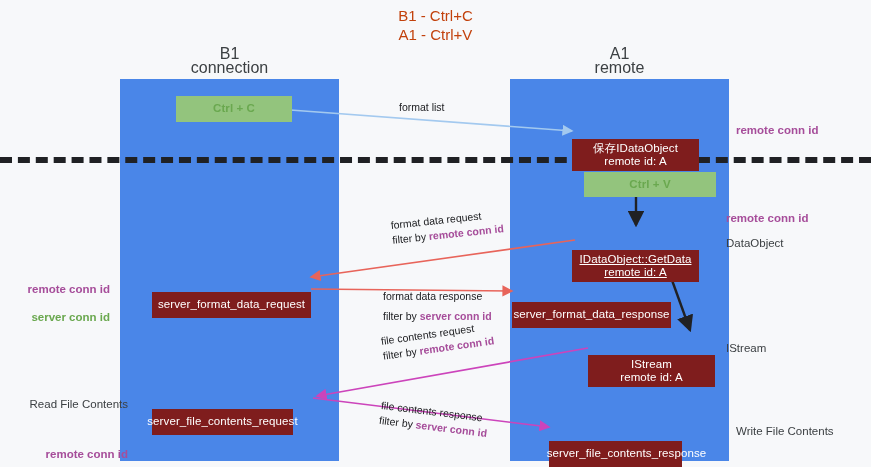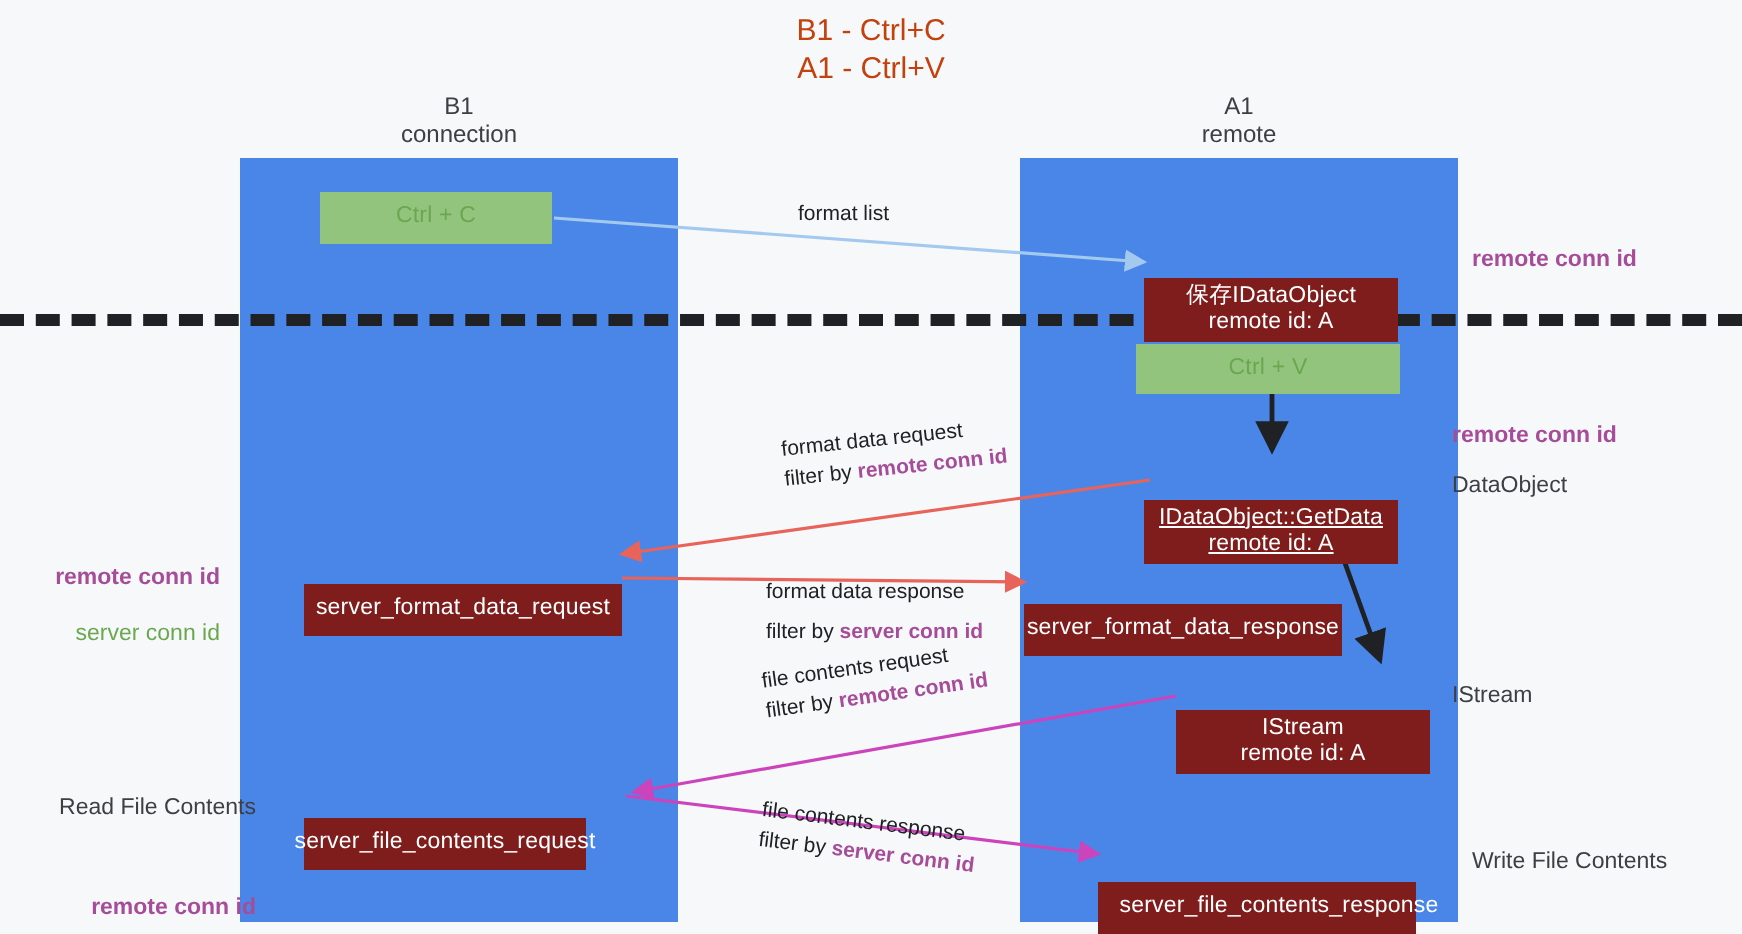--- a/index.html
+++ b/index.html
@@ -23,21 +23,21 @@
     text-align: center;
     font-size: 15px;
     color: #c2410c;
     line-height: 19px;
     white-space: pre-line;
   }
 
   
   .col-head {
     text-align: center;
-    font-size: 12px;
+    font-size: 16px;
     color: #3c4043;
     line-height: 13.5px;
     white-space: pre-line;
   }
   #head-b1 { left: 120px; top: 47px; width: 219px; }
   #head-a1 { left: 510px; top: 47px; width: 219px; }
 
   
   .lane {
     background: #4a86e8;
@@ -67,21 +67,21 @@
   
   .annot {
     font-size: 11.5px;
     line-height: 14px;
     color: #3c4043;
     white-space: pre-line;
   }
   .annot.right { text-align: left; }
   .annot.left  { text-align: right; }
   .purple { color: #a64d9a; font-weight: bold; }
-  .green  { color: #6aa84f; font-weight: normal; }
+  .green  { color: #6aa84f; font-weight: bold; margin-left: 16px; }
 
   
   .edge-label {
     font-size: 10.5px;
     line-height: 15px;
     color: #202124;
     white-space: nowrap;
   }
   .edge-label .purple { color: #a64d9a; font-weight: bold; }
 
@@ -161,21 +161,21 @@
 
   <div class="abs box orange" style="left:152px; top:268px; width:159px; height:26px;">server_format_data_request</div>
 
   <div class="abs box orange" style="left:512px; top:278px; width:159px; height:26px;">server_format_data_response</div>
 
   <div class="abs box orange" style="left:588px; top:331px; width:127px; height:32px;">IStream
 remote id: A</div>
 
   <div class="abs box orange" style="left:152px; top:385px; width:141px; height:26px;">server_file_contents_request</div>
 
-  <div class="abs box orange" style="left:549px; top:417px; width:159px; height:26px;padding-left:22px;">server_file_contents_response</div>
+  <div class="abs box orange" style="left:549px; top:417px; width:133px; height:26px;padding-left:22px;">server_file_contents_response</div>
 
   <div class="abs edge-label" style="left:399px; top:100px;">
     <div>format list</div>
   </div>
 
   <div class="abs edge-label" style="left:390px; top:218px; transform:rotate(-6deg); transform-origin:left top;">
     <div>format data request</div>
     <div>
       <span>filter by </span><span class="purple">remote conn id</span>
     </div>

